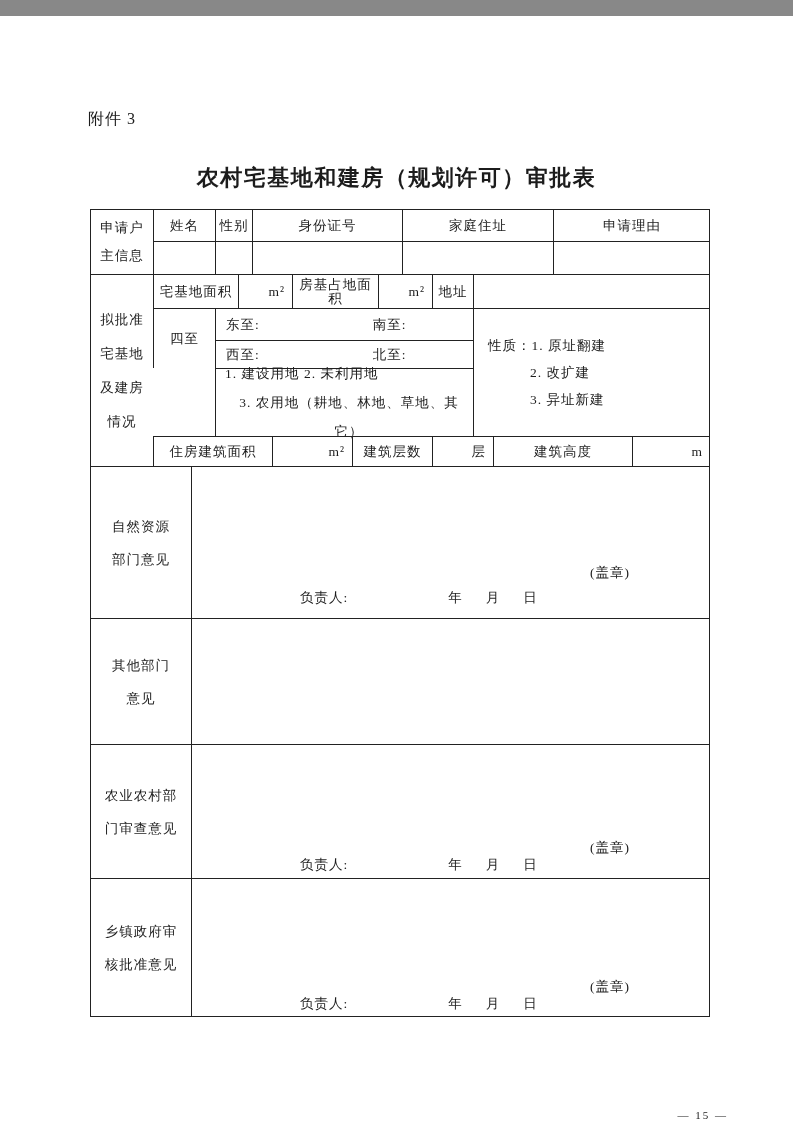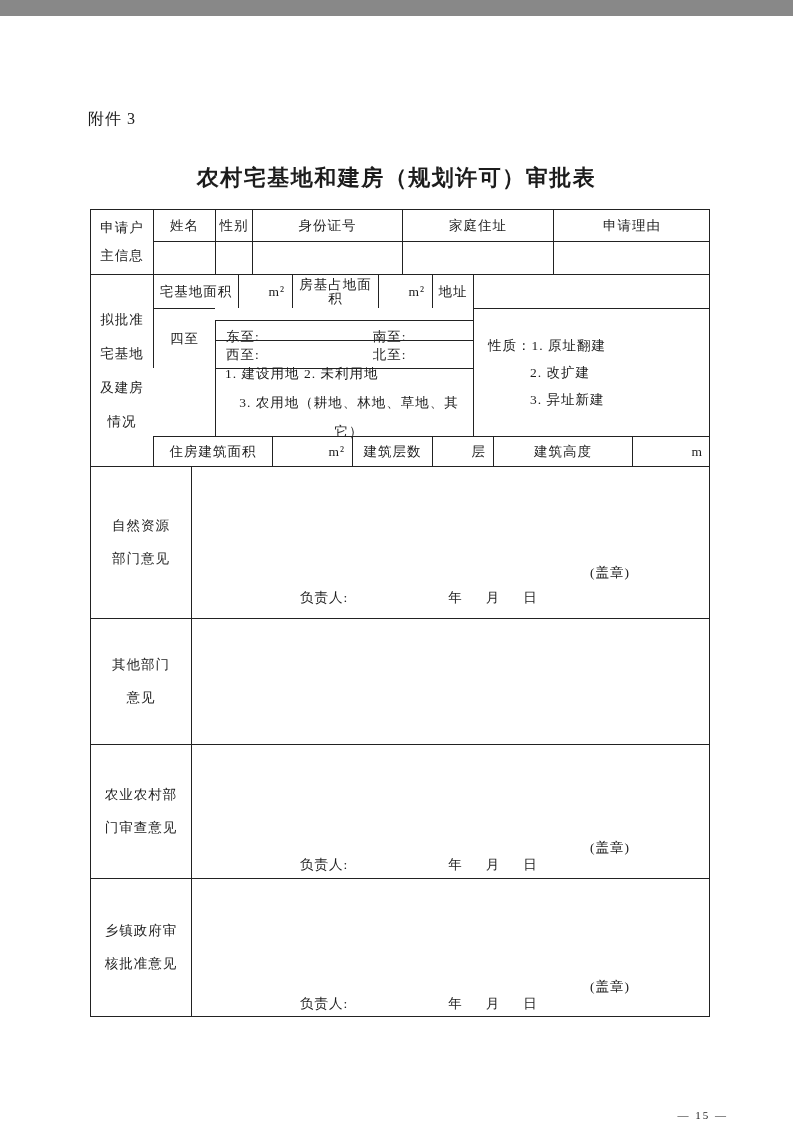--- a/index.html
+++ b/index.html
@@ -27,21 +27,21 @@
   }
   .cell {
     position:absolute;
     border-left:1px solid #222; border-top:1px solid #222;
     display:flex; align-items:center; justify-content:center;
     font-size:13.5px; letter-spacing:1px; line-height:1;text-align:center;
   }
   .vstack { flex-direction:column; }
   .vstack span { display:block; }
   .lh28 span { line-height:28px; }
-  .lh33 span { line-height:33px;font-family:Liberation Mono, monospace; }
+  .lh33 span { line-height:33px; }
   .lh34 span { line-height:34px; }
   .unit { justify-content:flex-end; padding-right:7px;padding-left:12px; }
   .bounds { justify-content:flex-start; padding-left:10px; }
   .bounds .far { margin-left:113px; }
   .optlines { flex-direction:column; align-items:flex-start; justify-content:center; padding-left:9px; }
   .optlines span { line-height:29px; }
   .nature { flex-direction:column; align-items:flex-start; justify-content:center; padding-left:14px; }
   .nature span { line-height:27px; }
   .nature .indent { padding-left:42px; }
   .opinion-content { display:block; }
@@ -88,21 +88,21 @@
       <span>情况</span>
     </div>
     <div class="cell" style="left:63px;top:65px;width:85px;height:34px">宅基地面积</div>
     <div class="cell unit" style="left:148px;top:65px;width:54px;height:34px">m²</div>
     <div class="cell" style="left:202px;top:65px;width:86px;height:34px">房基占地面积</div>
     <div class="cell unit" style="left:288px;top:65px;width:54px;height:34px">m²</div>
     <div class="cell" style="left:342px;top:65px;width:41px;height:34px">地址</div>
     <div class="cell" style="left:383px;top:65px;width:237px;height:34px"></div>
 
     <div class="cell" style="left:63px;top:99px;width:62px;height:60px">四至</div>
-    <div class="cell bounds" style="left:125px;top:111px;width:258px;height:32px">
+    <div class="cell bounds" style="left:125px;top:99px;width:258px;height:32px">
       <span>东至:</span>
       <span class="far">南至:</span>
     </div>
     <div class="cell bounds" style="left:125px;top:131px;width:258px;height:28px">
       <span>西至:</span>
       <span class="far">北至:</span>
     </div>
     <div class="cell nature" style="left:383px;top:99px;width:237px;height:128px">
       <span>性质：1. 原址翻建</span>
       <span class="indent">2. 改扩建</span>

